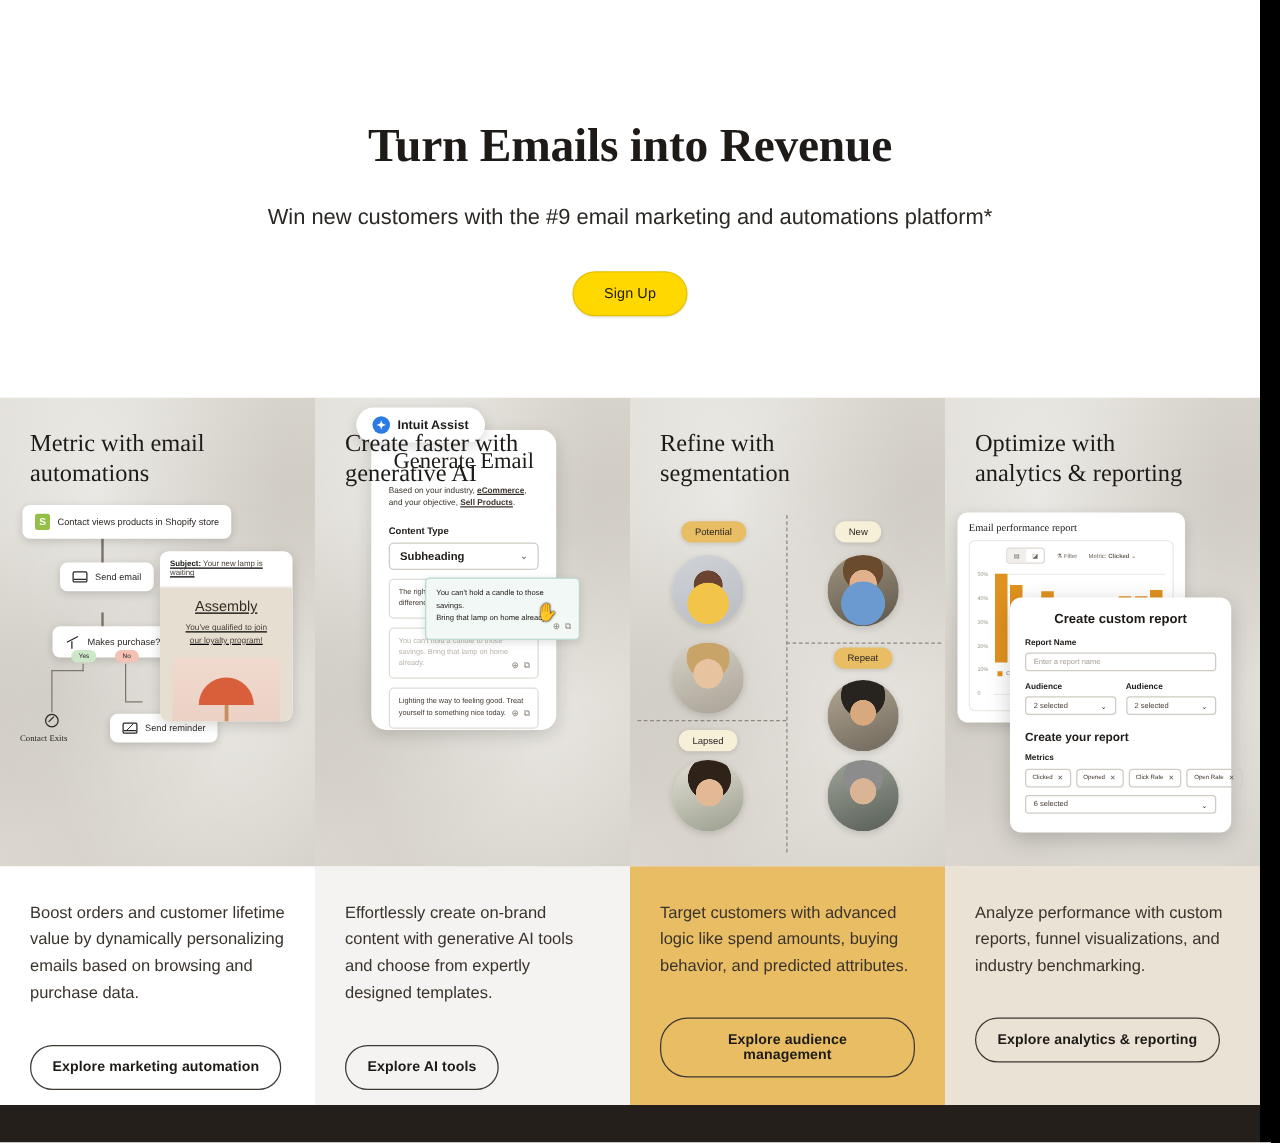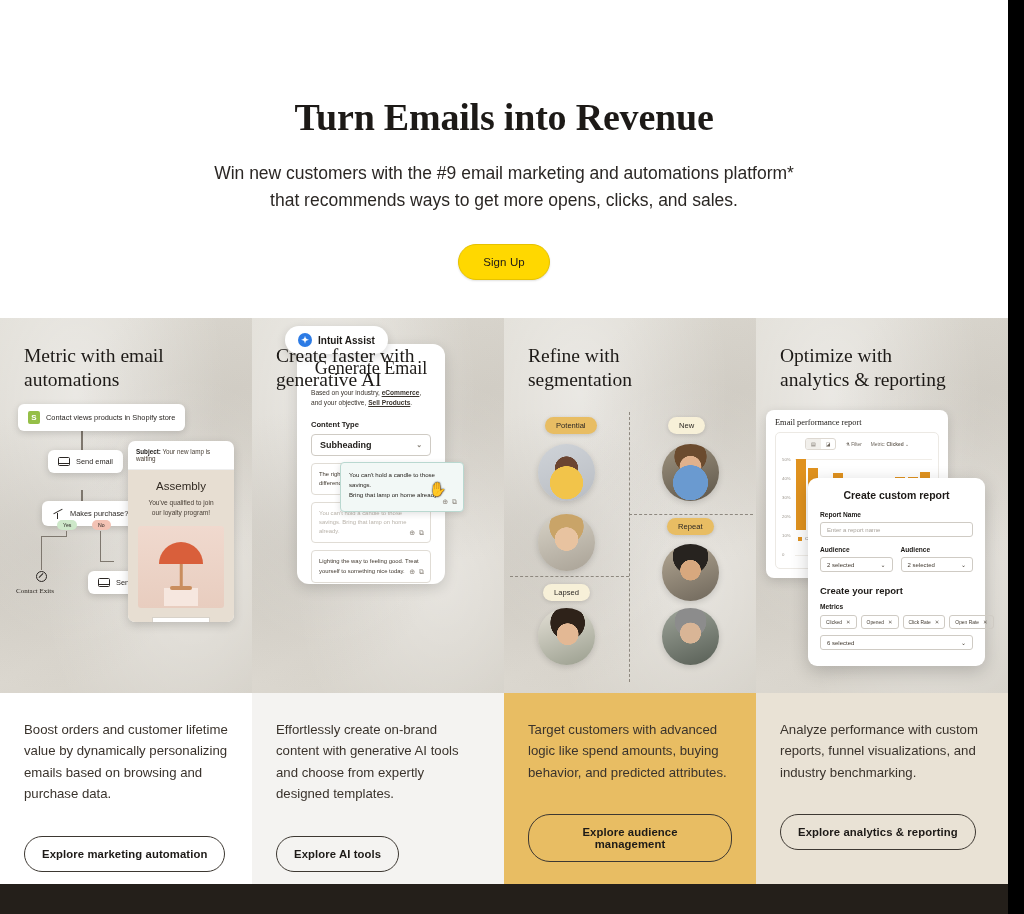--- a/index.html
+++ b/index.html
@@ -171,21 +171,20 @@
 </style>
 </head>
 <body>
 
 <div class="page">
 
   <section class="hero">
     <h1>Turn Emails into Revenue</h1>
     <p>
       <span>Win new customers with the #9 email marketing and automations platform*</span><br>
-      <span>that recommends ways to get more opens, clicks, and sales.</span>
     </p>
     <div class="signup-wrap">
       <button class="signup">Sign Up</button>
     </div>
   </section>
 
   <div class="grid">
 
     <div class="card">
       <div class="card-media">
@@ -214,21 +213,21 @@
           <div class="line" style="left:41px;top:218px;width:26px;height:1.4px;"></div>
           <div class="line" style="left:66px;top:213px;width:1.4px;height:6px;"></div>
           <div class="line" style="left:100px;top:213px;width:1.4px;height:30px;"></div>
           <div class="line" style="left:100px;top:243px;width:14px;height:1.4px;"></div>
           <div class="exit-ic" style="position:absolute;left:36px;top:253px;"></div>
           <div class="exit-lbl" style="left:16px;top:269px;">Contact Exits</div>
           <div class="chipbox" style="left:88px;top:253px;">
             <span class="mail-ic"></span>
             <span>Send reminder</span>
           </div>
-          <div class="emailcard" style="left:128px;top:123px;width:106px;height:181px;">
+          <div class="emailcard" style="left:128px;top:123px;width:106px;height:136px;text-decoration:underline;">
             <div class="subj">
               <b>Subject:</b>
               <span>Your new lamp is waiting</span>
             </div>
             <div class="inner">
               <div class="brand">Assembly</div>
               <div class="sub">
                 <span>You've qualified to join</span><br>
                 <span>our loyalty program!</span>
               </div>

